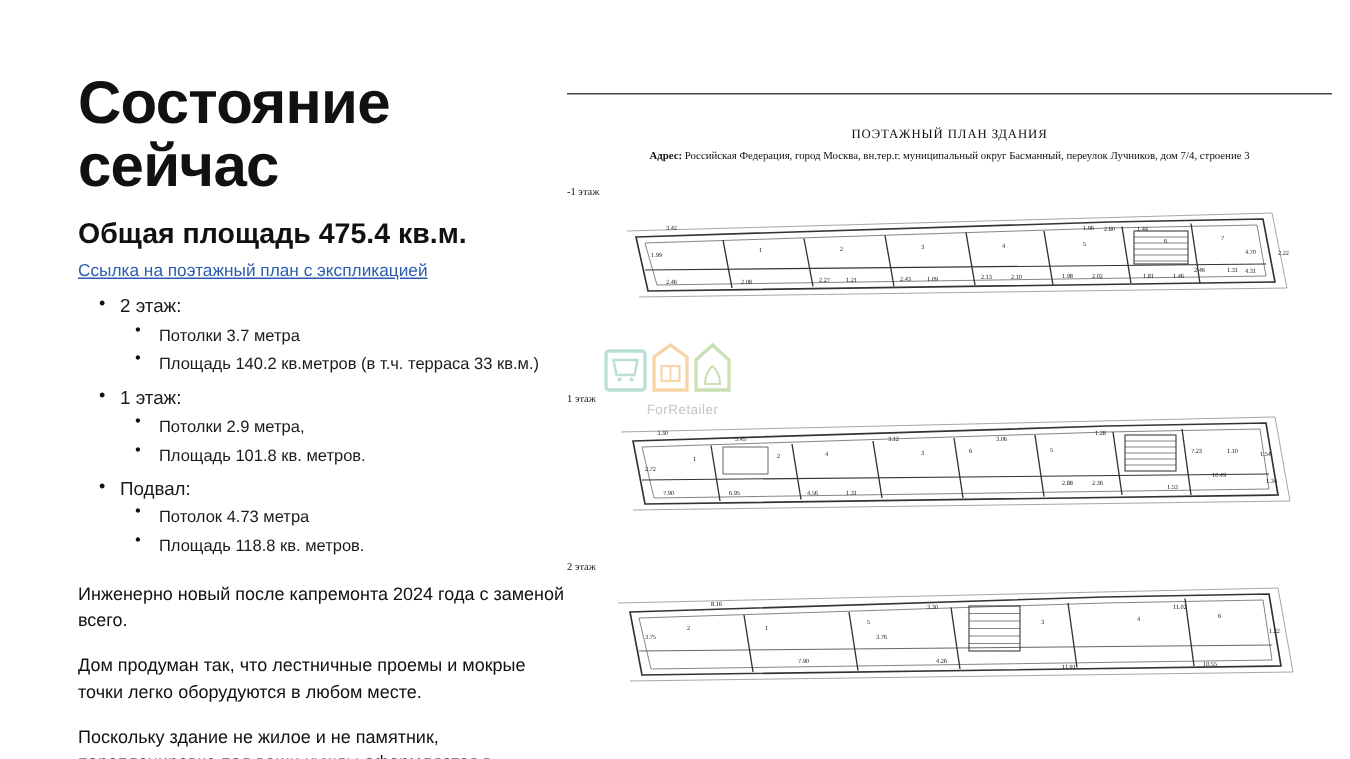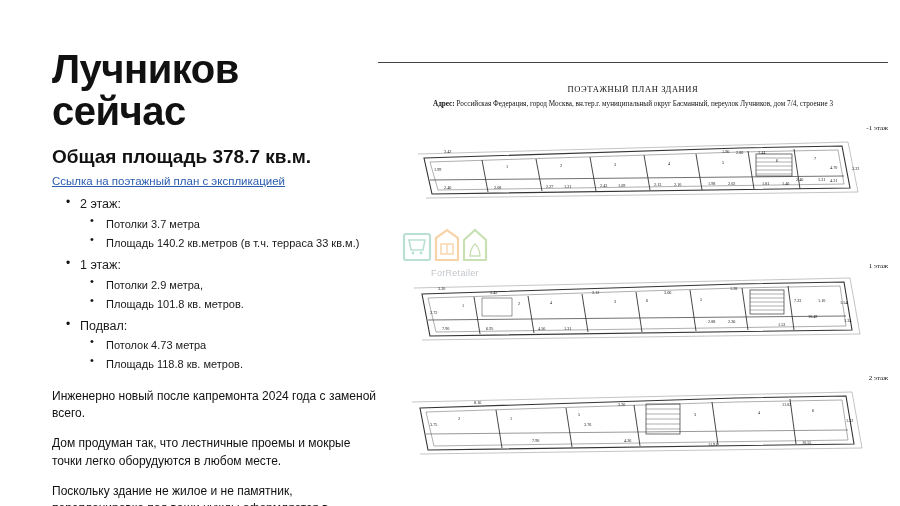--- a/index.html
+++ b/index.html
@@ -64,21 +64,21 @@
   }
   .plan-addr {
     position:absolute; left:0; top:38px; width:510px; text-align:center;
     font-family:"Liberation Serif", serif; font-size:7.2px; color:#111;
     white-space:nowrap;
   }
   .plan-addr b { font-weight:700; }
 
   .floor { position:absolute; left:0; width:510px; }
   .floor-label {
-    position:absolute; width:510px; text-align:right;
+    position:absolute; width:510px; text-align:left;
     font-family:"Liberation Serif", serif; font-size:7px; color:#111;
   }
   .floor-svg { position:absolute; left:0; }
 
   
   .wm {
     position:absolute; left:400px; top:222px; width:110px; height:62px;
     opacity:0.88; pointer-events:none;
   }
   .wm-text {
@@ -86,24 +86,24 @@
     font-size:9px; color:#b9bdc2; letter-spacing:0.3px;
   }
 </style>
 </head>
 <body>
 
 <div class="slide">
 
   <div class="left">
     <h1 class="title">
-      <span>Лучников</span>
+      <span>Состояние</span>
       <span>сейчас</span>
     </h1>
-    <div class="subtitle">Общая площадь 378.7 кв.м.</div>
+    <div class="subtitle">Общая площадь 475.4 кв.м.</div>
     <a class="link" href="#">Ссылка на поэтажный план с экспликацией</a>
 
     <ul class="lvl1">
       <li>
         <span class="bul">•</span>
         <div class="l1txt">2 этаж:</div>
         <ul class="lvl2">
           <li><span class="bul2">•</span><span class="l2txt">Потолки 3.7 метра</span></li>
           <li><span class="bul2">•</span><span class="l2txt">Площадь 140.2 кв.метров (в т.ч. терраса 33 кв.м.)</span></li>
         </ul>

